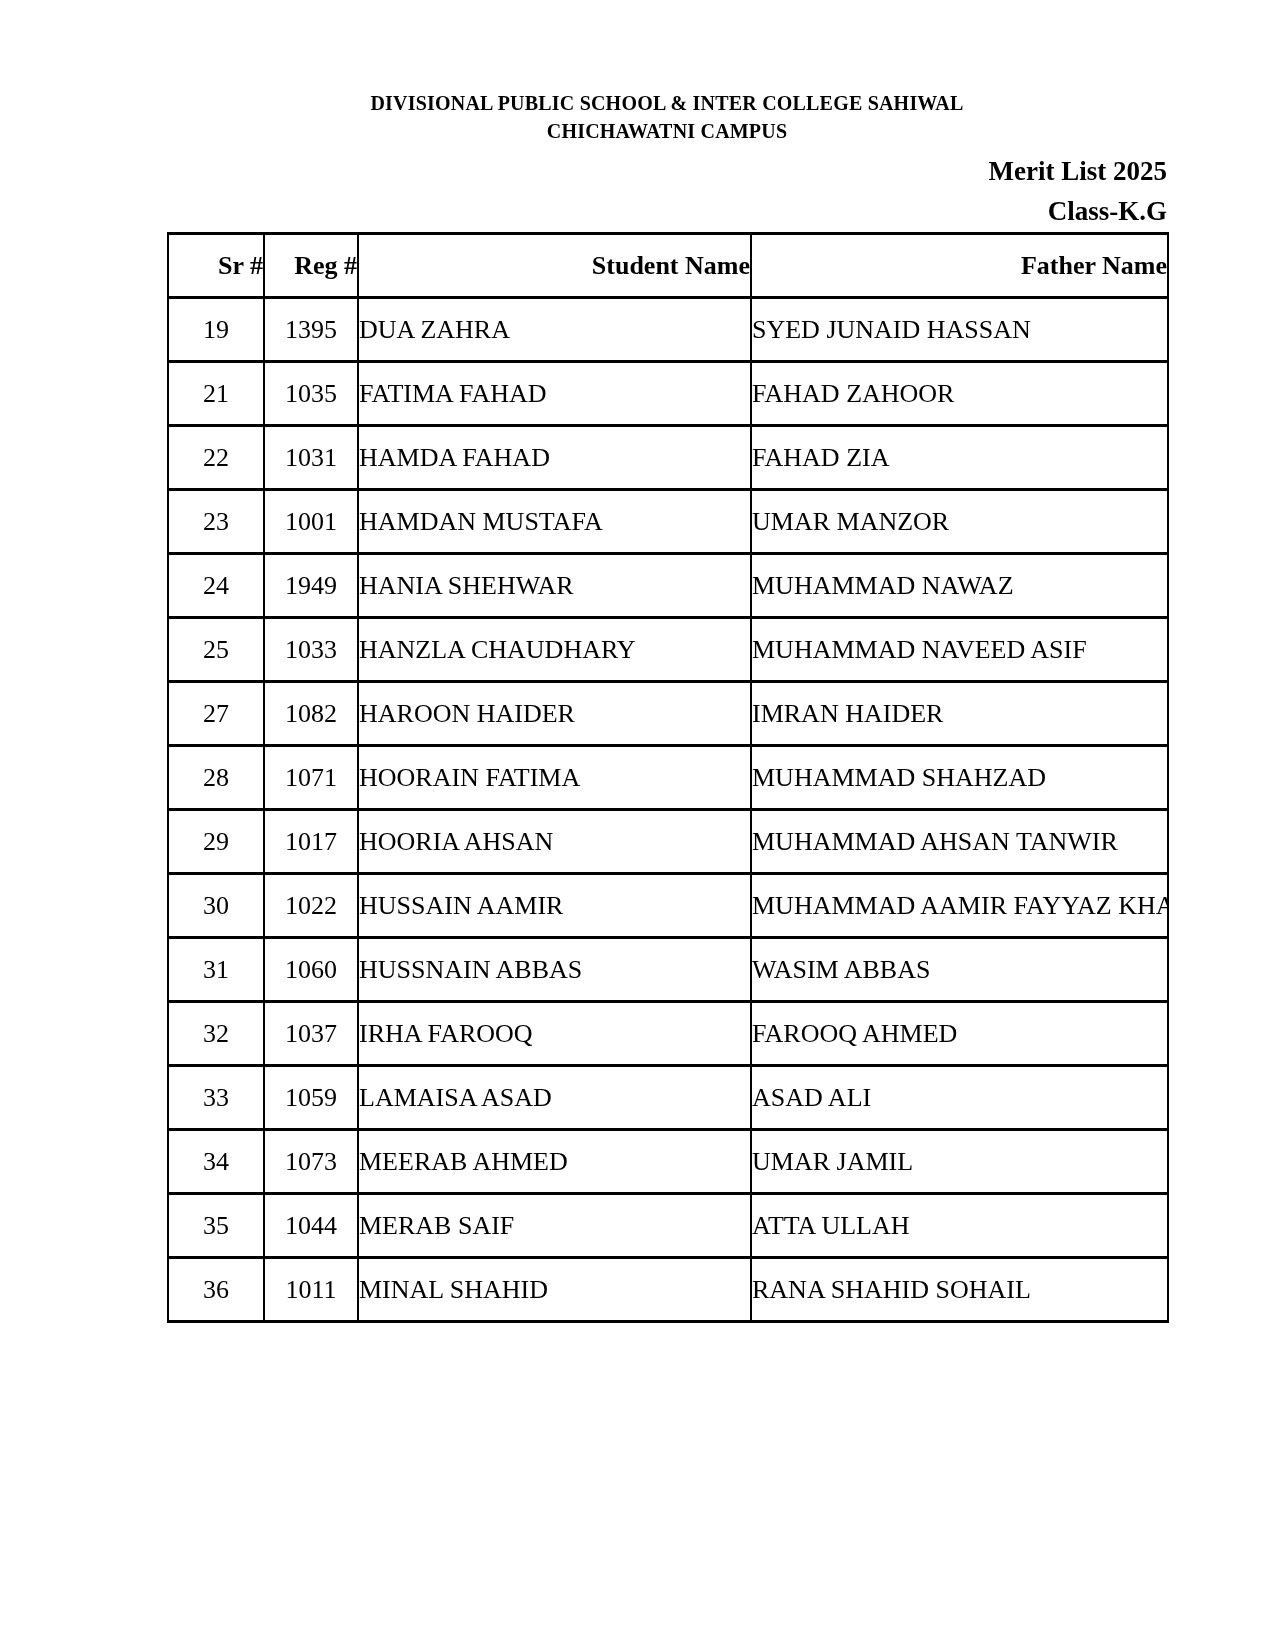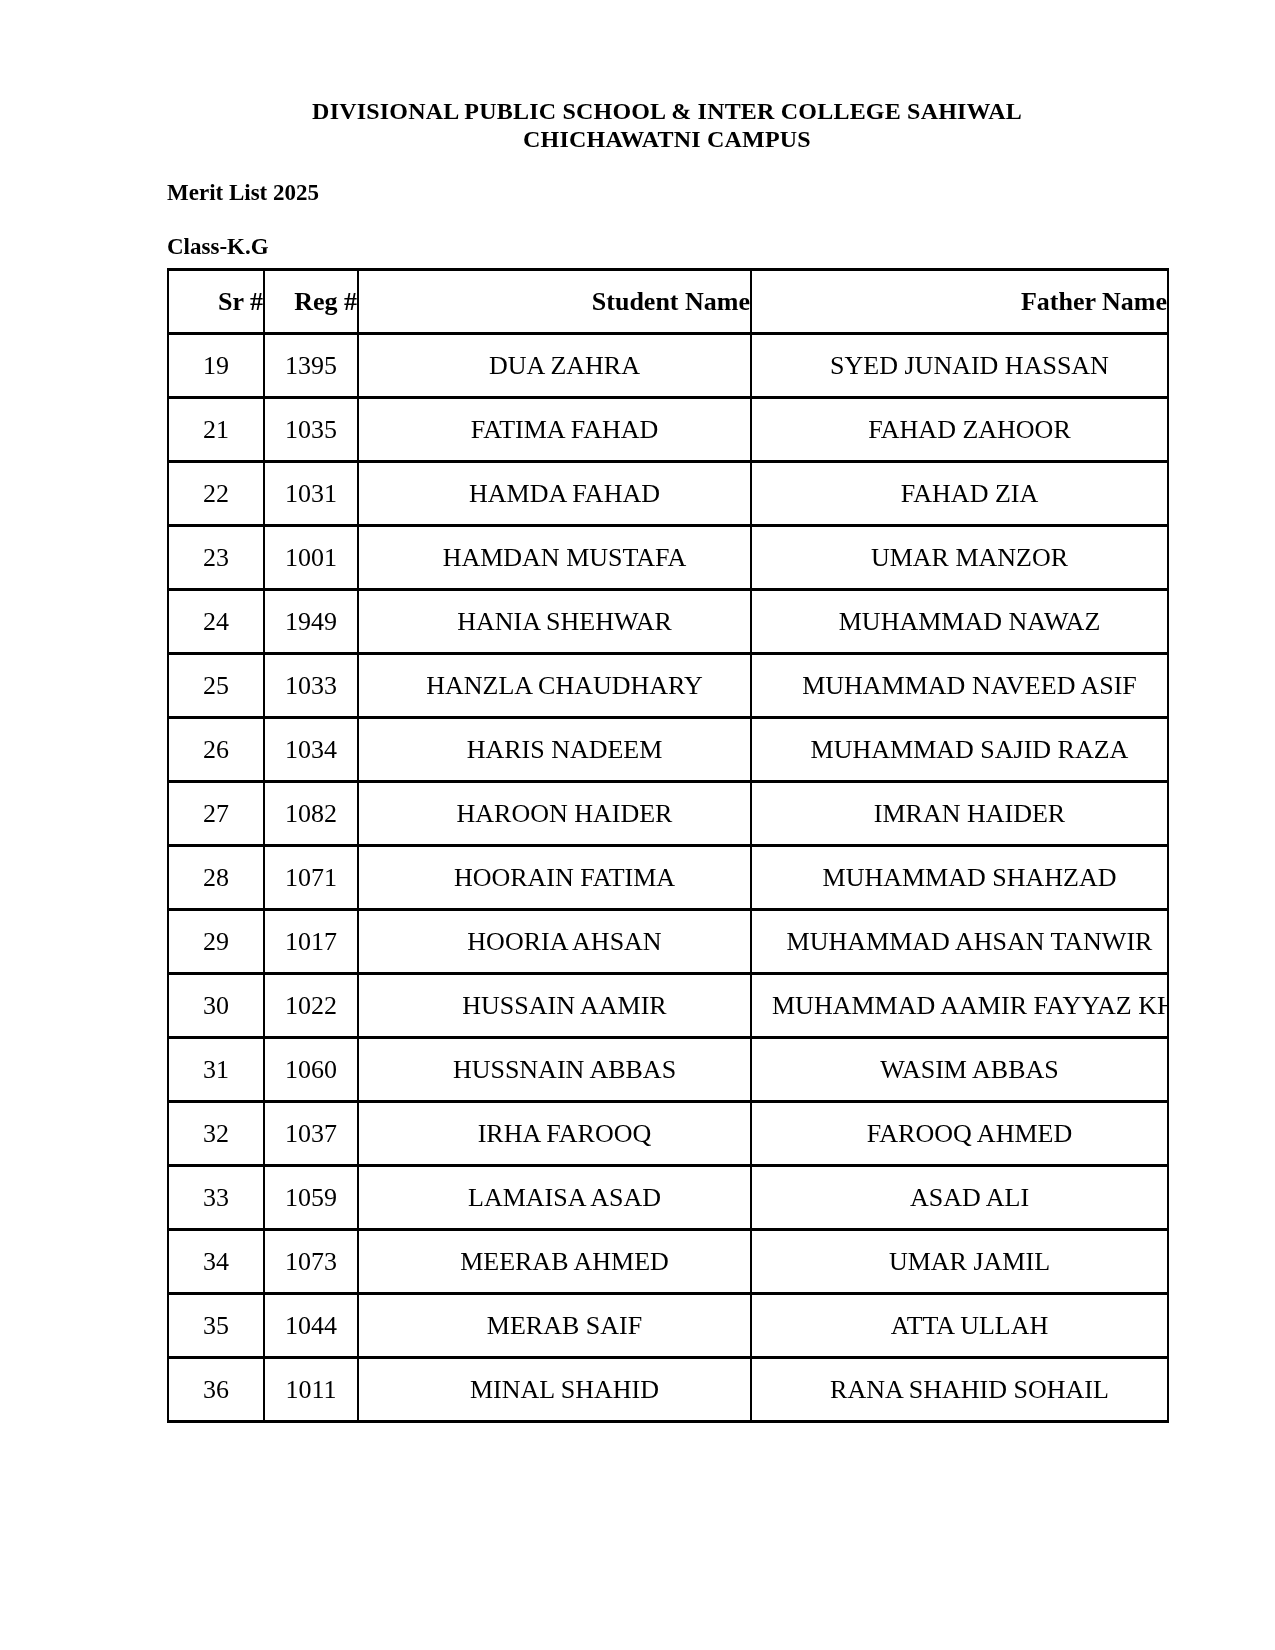--- a/index.html
+++ b/index.html
@@ -16,33 +16,33 @@
     font-family: "Liberation Serif", serif;
     overflow: hidden;
   }
   .content {
     position: absolute;
     left: 167px;
     top: 85px;
     width: 1000px;
   }
   .doc-title {
-    font-size: 24px;
+    font-size: 20px;
     line-height: 28px;
     font-weight: bold;
     text-align: center;
-    margin: 12px;
+    margin: 4px;
     letter-spacing: 0.2px;
   }
   .sub-title {
-    font-size: 23px;
+    font-size: 27px;
     line-height: 28px;
     font-weight: bold;
-    text-align: left;
-    margin: 26px 0 0 0;
+    text-align: right;
+    margin: 12px 0 0 0;
   }
   table.merit-table {
     margin-top: 7px;
     border-collapse: collapse;
     width: 1000px;
     table-layout: fixed;
   }
   .merit-table th,
   .merit-table td {
     border: 2px solid #000000;
@@ -58,21 +58,21 @@
   }
   .merit-table th {
     font-weight: bold;
     text-align: right;
   }
   .col-sr  { width: 96px; }
   .col-reg { width: 94px; }
   .col-student { width: 393px; }
   .col-father  { width: 417px; }
   td.cell-center { text-align: center; }
-  td.cell-left   { text-align: center; padding-left: 20px; }
+  td.cell-left   { text-align: left; padding-left: 0; }
 </style>
 </head>
 <body>
 
 <div class="page">
   <div class="content">
 
     <p class="doc-title"><span>DIVISIONAL PUBLIC SCHOOL &amp; INTER COLLEGE SAHIWAL</span><br><span>CHICHAWATNI CAMPUS</span></p>
 
     <p class="sub-title">Merit List 2025</p>
@@ -126,26 +126,20 @@
             <td class="cell-left">HANIA SHEHWAR</td>
             <td class="cell-left">MUHAMMAD NAWAZ</td>
           </tr>
           <tr>
             <td class="cell-center">25</td>
             <td class="cell-center">1033</td>
             <td class="cell-left">HANZLA CHAUDHARY</td>
             <td class="cell-left">MUHAMMAD NAVEED ASIF</td>
           </tr>
           <tr>
-            <td class="cell-center">26</td>
-            <td class="cell-center">1034</td>
-            <td class="cell-left">HARIS NADEEM</td>
-            <td class="cell-left">MUHAMMAD SAJID RAZA</td>
-          </tr>
-          <tr>
             <td class="cell-center">27</td>
             <td class="cell-center">1082</td>
             <td class="cell-left">HAROON HAIDER</td>
             <td class="cell-left">IMRAN HAIDER</td>
           </tr>
           <tr>
             <td class="cell-center">28</td>
             <td class="cell-center">1071</td>
             <td class="cell-left">HOORAIN FATIMA</td>
             <td class="cell-left">MUHAMMAD SHAHZAD</td>

